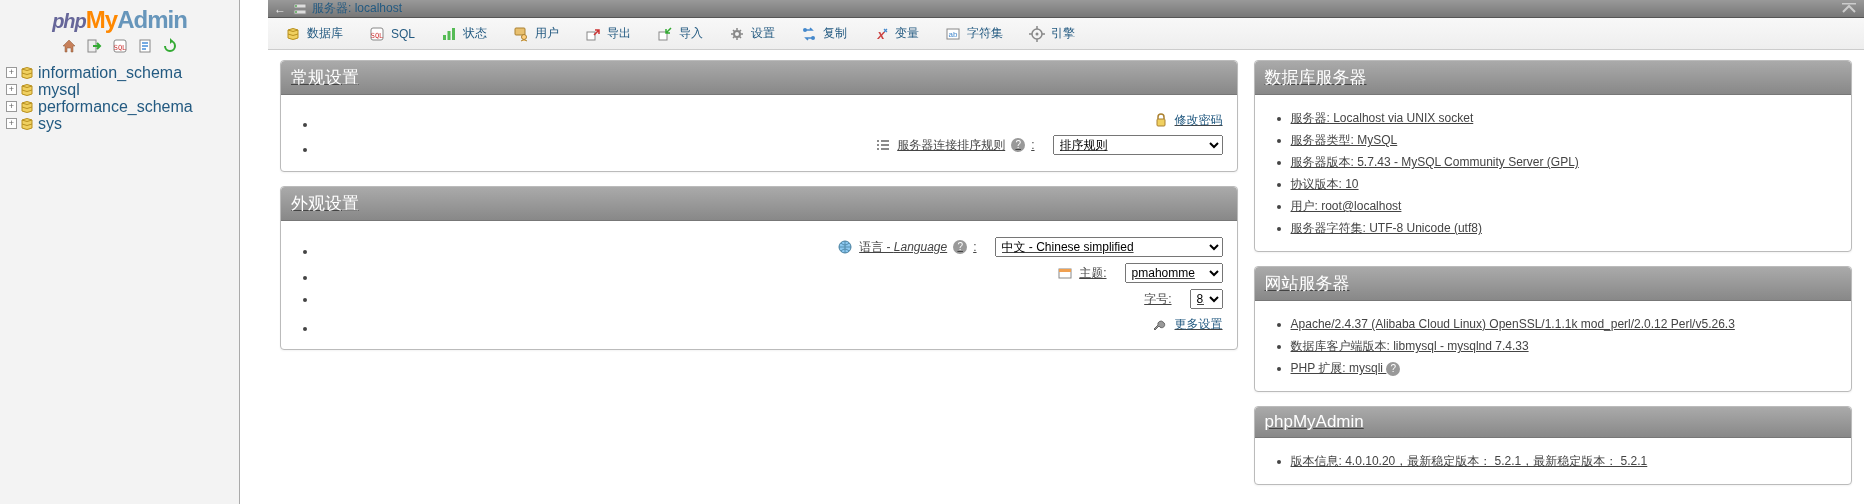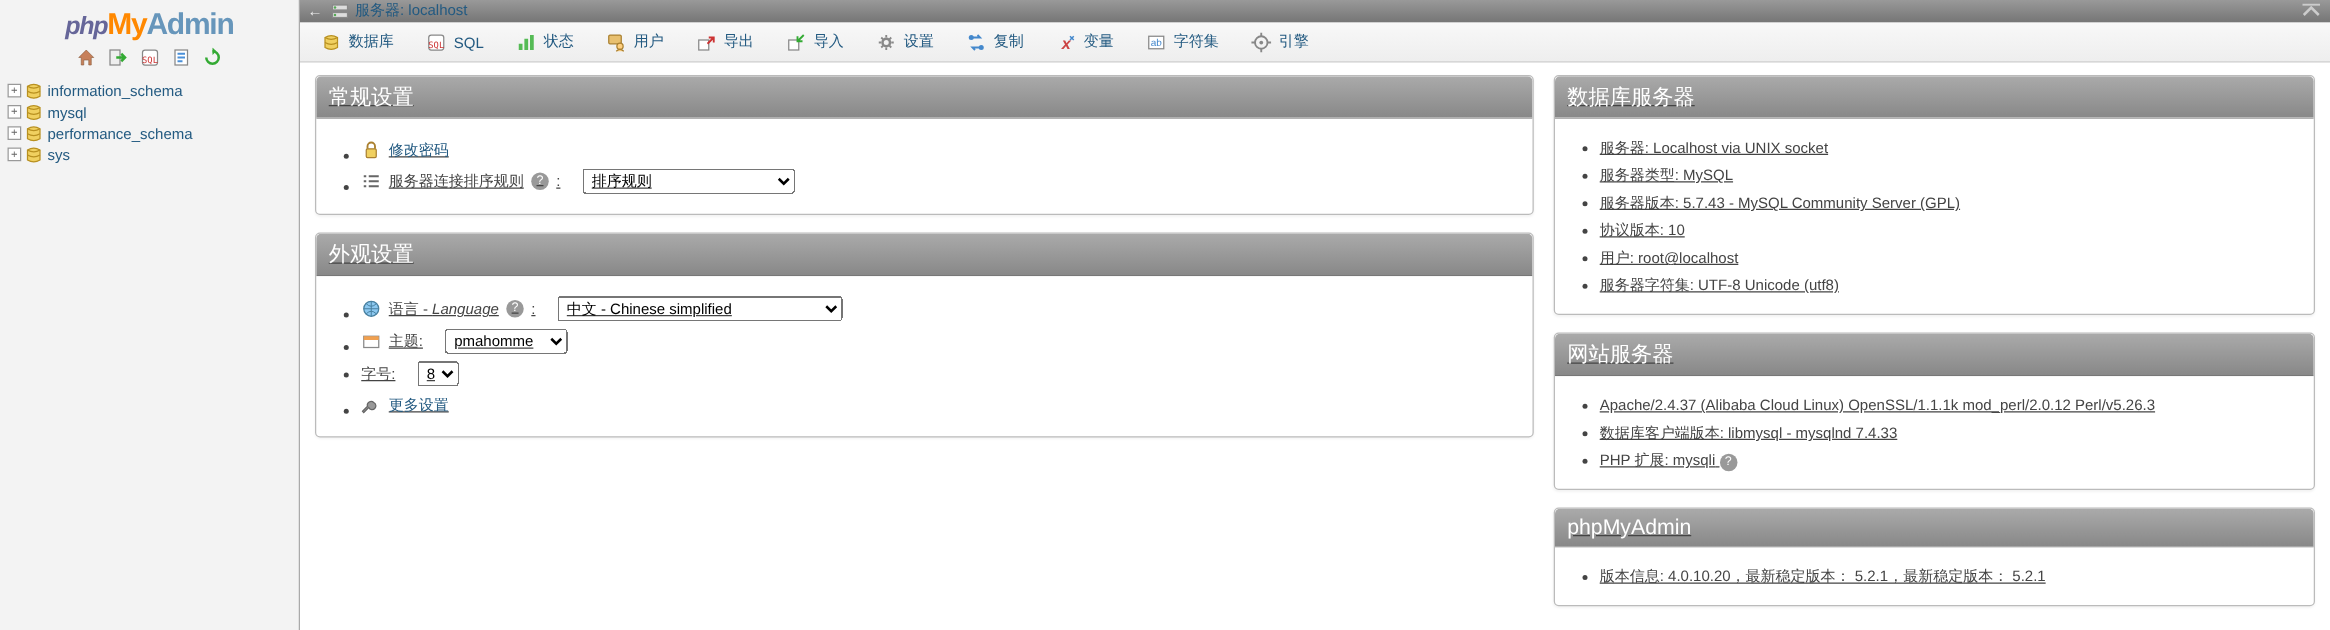--- a/index.html
+++ b/index.html
@@ -1,34 +1,34 @@
 <!DOCTYPE html>
 <html><head>
 <meta charset="utf-8">
 <style>
 * { box-sizing: border-box; margin: 0; padding: 0; }
 body { font-family: sans-serif; font-size: 12px; color: #444; background: #fff; width: 1864px; height: 504px; overflow: hidden; }
 a { color: #235a81; text-decoration: none; cursor: pointer; }
 
-#layout { display: flex; height: 100%; }
+#layout { display: flex; height: 100%; gap: 28px; }
 
 
 #nav { width: 240px; background: #f3f3f3; border-right: 1px solid #aaa; display: flex; flex-direction: column; }
 #logo { text-align: center; padding: 6px 0 2px; font-family: Arial, sans-serif; font-weight: bold; font-size: 24px; letter-spacing: -1px; }
 #logo .p { color: #666699; font-style: italic; font-size: 20px; }
 #logo .my { color: #ff8800; }
 #logo .admin { color: #6796bb; }
 #navicons { text-align: center; padding: 2px 0 6px; }
 #navicons span { display: inline-block; width: 16px; height: 16px; margin: 0 3px; cursor: pointer; vertical-align: middle; }
 #recent-sel { width: 200px; margin: 0 auto 8px; display: block; font-size: 12px; }
 #tree { padding: 4px 0 0 2px; }
 .tree-row { display: flex; align-items: center; height: 17px; padding-left: 4px; cursor: pointer; }
 .plus-box { width: 11px; height: 11px; border: 1px solid #999; background: #fff; color: #666; font-size: 9px; line-height: 9px; text-align: center; margin-right: 2px; flex-shrink: 0; }
 .db-ico { width: 16px; height: 16px; margin-right: 3px; flex-shrink: 0; }
-.db-name { color: #235a81; font-size: 12px; }
+.db-name { color: #235a81; font-size: 16px; }
 
 
 #main { flex: 1; display: flex; flex-direction: column; background: #fff; }
 
 
 #topbar { height: 23px; background: linear-gradient(#999, #777); border-bottom: 1px solid #555; display: flex; align-items: center; color: #fff; font-size: 12px; padding: 0 6px; }
 #topbar .arrow { color: #eee; margin-right: 6px; cursor: pointer; }
 #topbar .serv-ico { width: 16px; height: 16px; margin-right: 4px; }
 #collapse-ico { margin-left: auto; width: 18px; height: 14px; cursor: pointer; }
 
@@ -41,21 +41,21 @@
 #content { display: flex; gap: 16px; padding: 10px 12px; }
 #col-left { flex: 1.6; }
 #col-right { flex: 1; }
 
 .panel { border: 1px solid #bbb; border-radius: 4px; margin-bottom: 14px; background: #fff; box-shadow: 0 1px 2px rgba(0,0,0,.05); text-decoration: underline; }
 .panel-h { background: linear-gradient(#aaa, #888); color: #fff; font-size: 17px; padding: 5px 10px; border-radius: 4px 4px 0 0; border-bottom: 1px solid #777; }
 .panel-b { padding: 10px 14px; }
 .panel-b ul { list-style: disc; padding-left: 22px; }
 .panel-b li { margin: 4px 0; line-height: 1.5; }
 
-.frm-row { display: flex; align-items: center; margin: 6px 0; gap: 6px; }
+.frm-row { display: flex; align-items: center; margin: 6px 0; gap: 6px; justify-content: flex-end; }
 .frm-row .r-ico { width: 16px; height: 16px; flex-shrink: 0; }
 .help-q { display: inline-block; width: 14px; height: 14px; border-radius: 50%; background: #999; color: #fff; font-size: 10px; line-height: 14px; text-align: center; cursor: help; }
 select { font-size: 12px; padding: 1px 2px; margin-left: 12px; }
 .sel-collation { width: 170px; }
 .sel-lang { width: 228px; }
 .sel-theme { width: 98px; }
 .sel-font { width: 33px; }
 
 
 .svg-ico { width: 16px; height: 16px; display: inline-block; }

